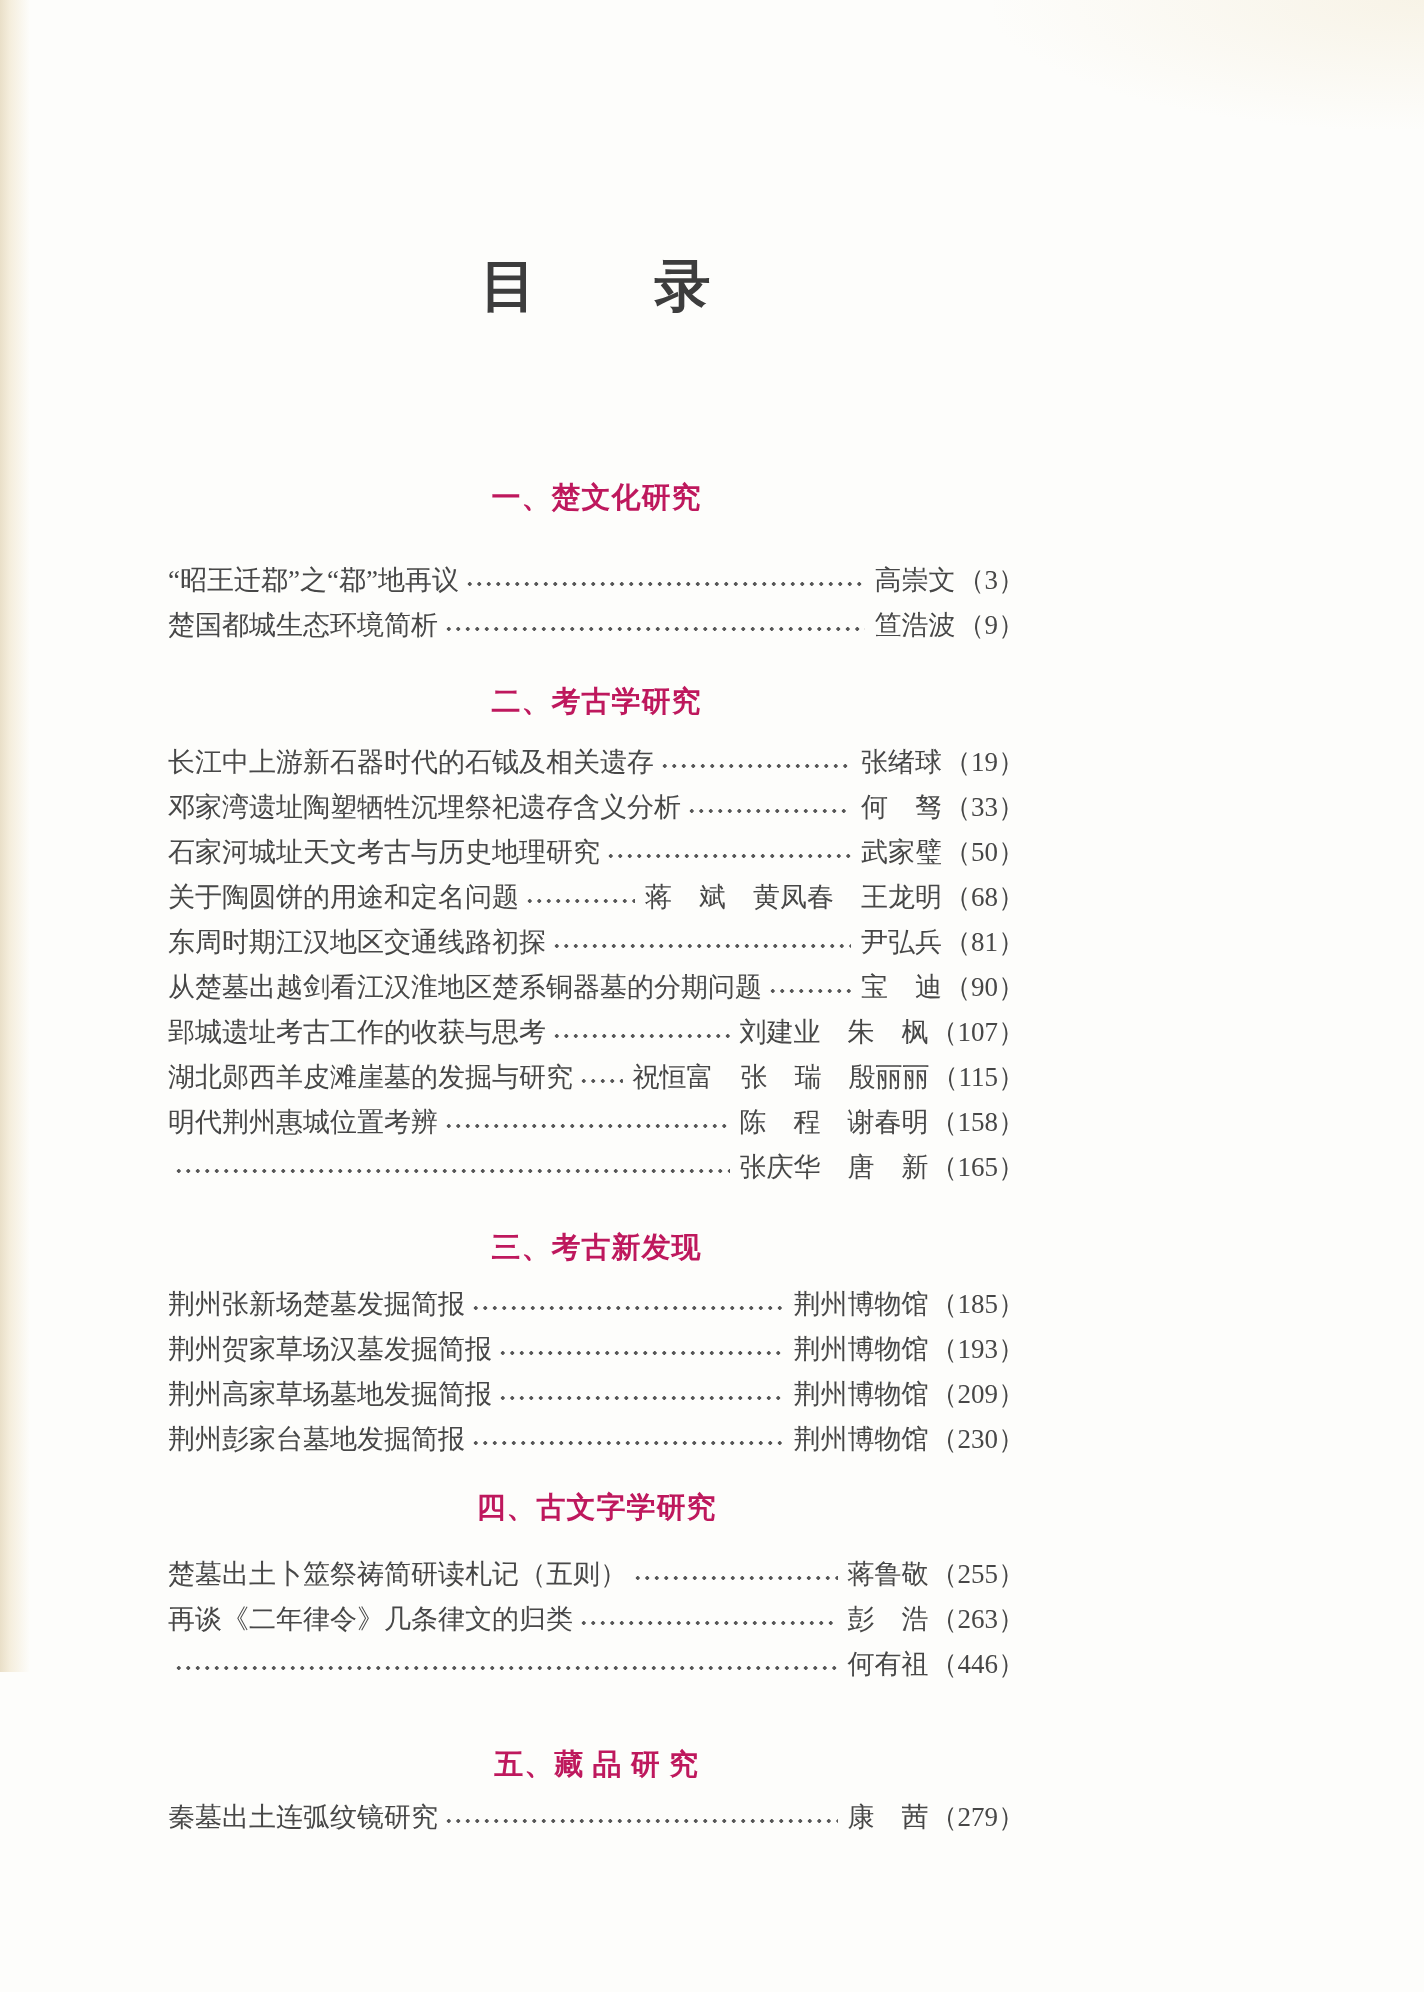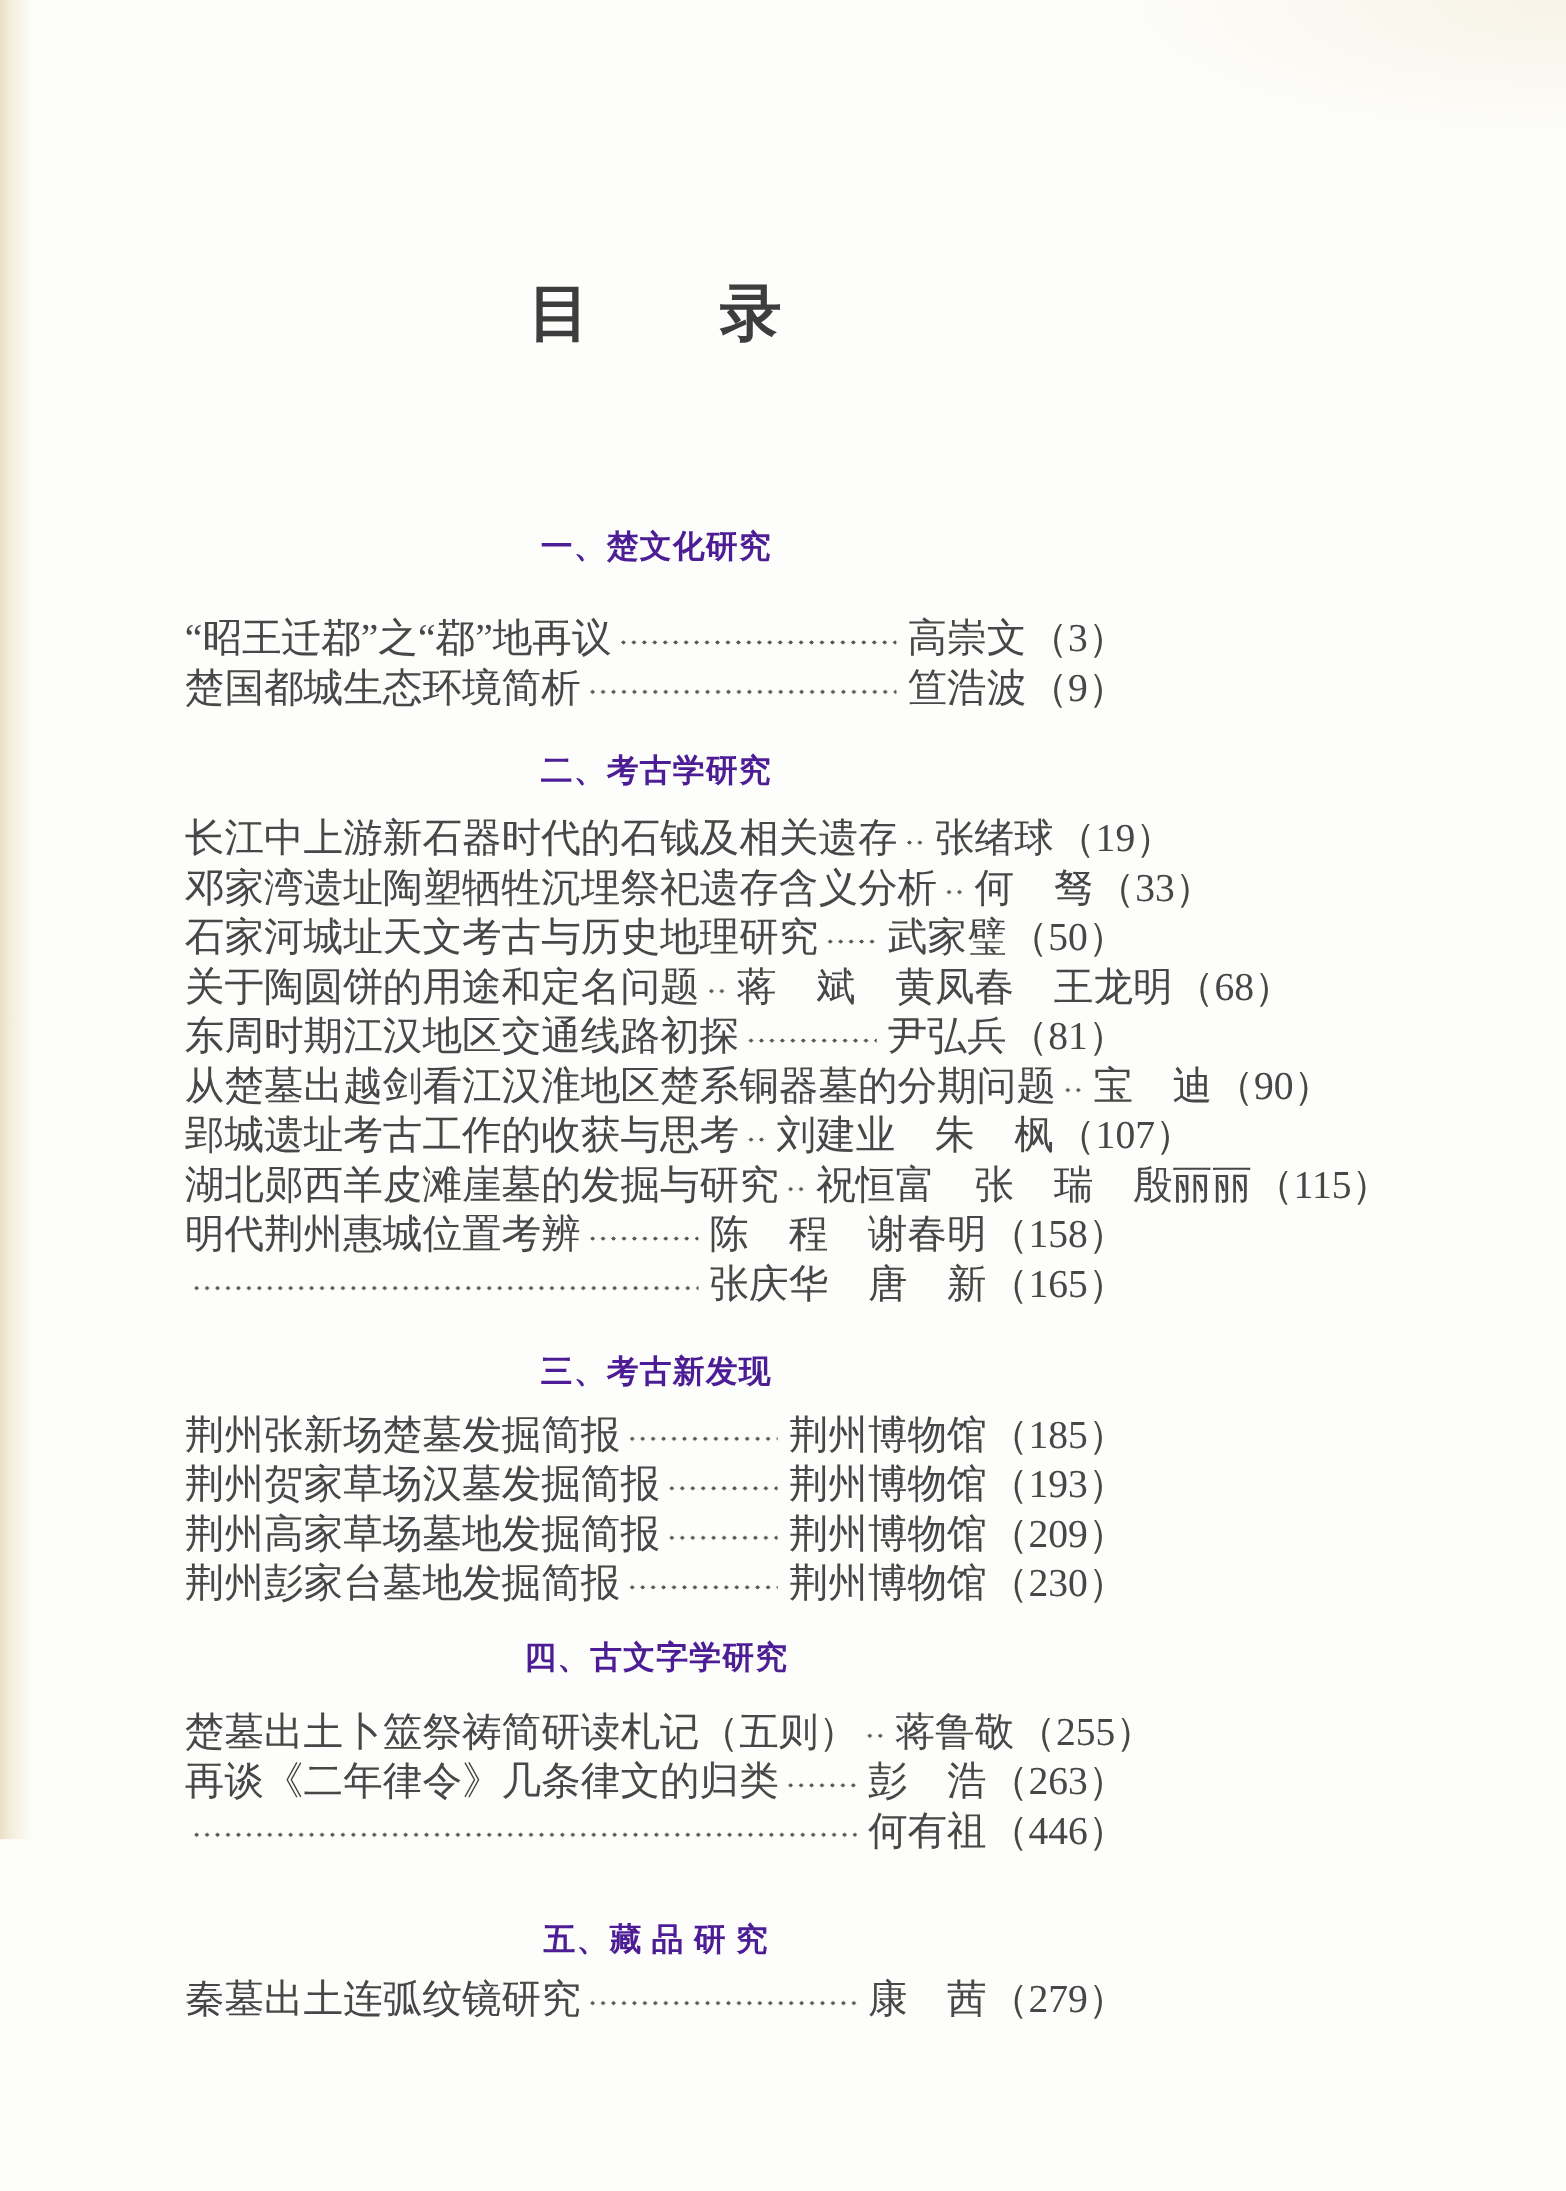--- a/index.html
+++ b/index.html
@@ -47,34 +47,34 @@
     text-align: center;
     color: #3d3d3d;
     letter-spacing: 2px;
   }
   .section-heading {
     margin: 0;
     font-size: 29px;
     font-weight: bold;
     line-height: 30px;
     text-align: center;
-    color: #4c1d95;
+    color: #be185d;
     letter-spacing: 1px;
   }
   section:nth-of-type(1) .section-heading { margin: 168px 0 46px 0; }
   section:nth-of-type(2) .section-heading { margin: 38px 0 24px 0; }
   section:nth-of-type(3) .section-heading { margin: 42px 0 20px 0; }
   section:nth-of-type(4) .section-heading { margin: 30px 0 30px 0; }
   section:nth-of-type(5) .section-heading { margin: 62px 0 16px 0; }
   .entry {
     display: flex;
     align-items: center;
     line-height: 45px;
     height: 45px;
-    font-size: 36px;
+    font-size: 27px;
     white-space: nowrap;
   }
   .entry-title { flex: 0 0 auto; }
   .leader {
     flex: 1 1 auto;
     min-width: 18px;
     height: 45px;
     margin: 0 10px 0 6px;
     background-image: radial-gradient(circle, #565656 1.7px, rgba(86,86,86,0) 1.9px);
     background-size: 9.5px 10px;

